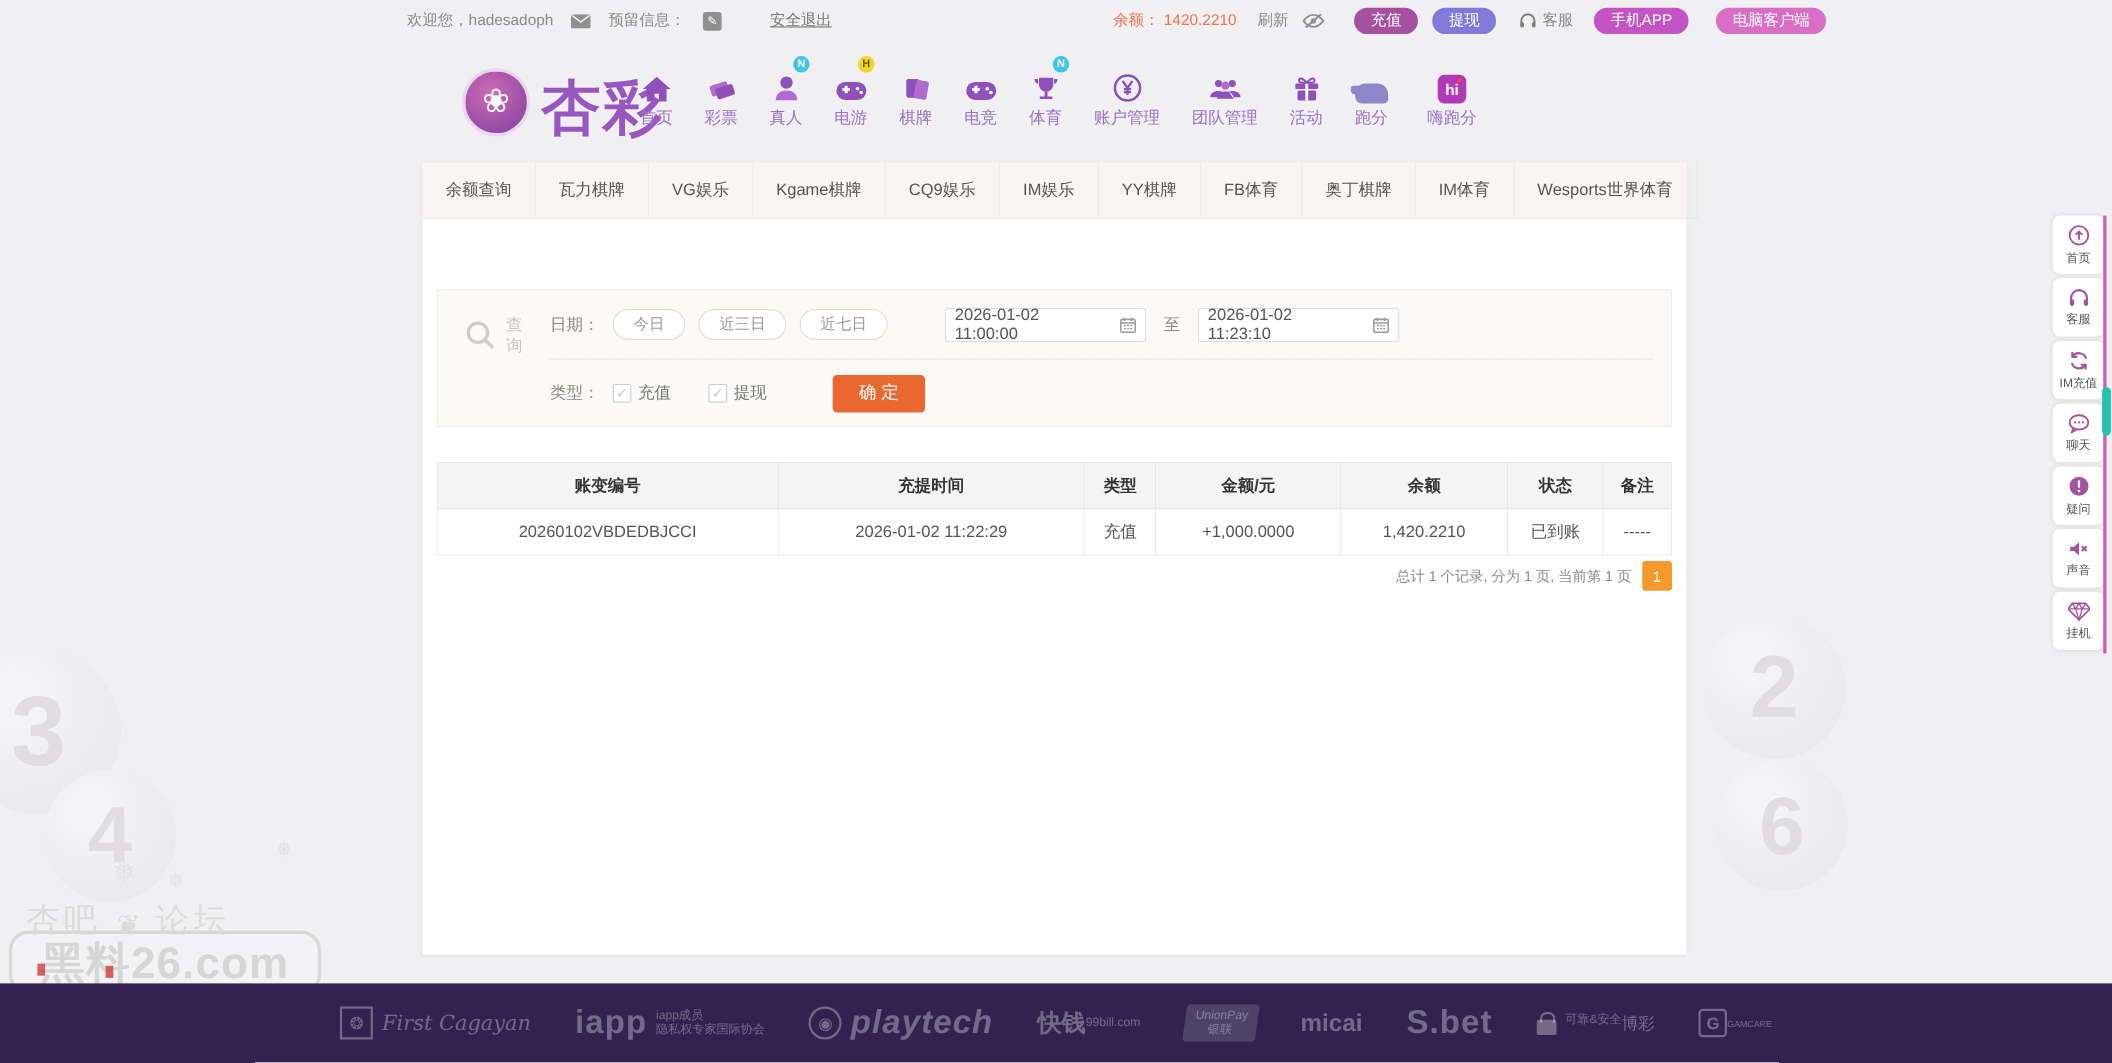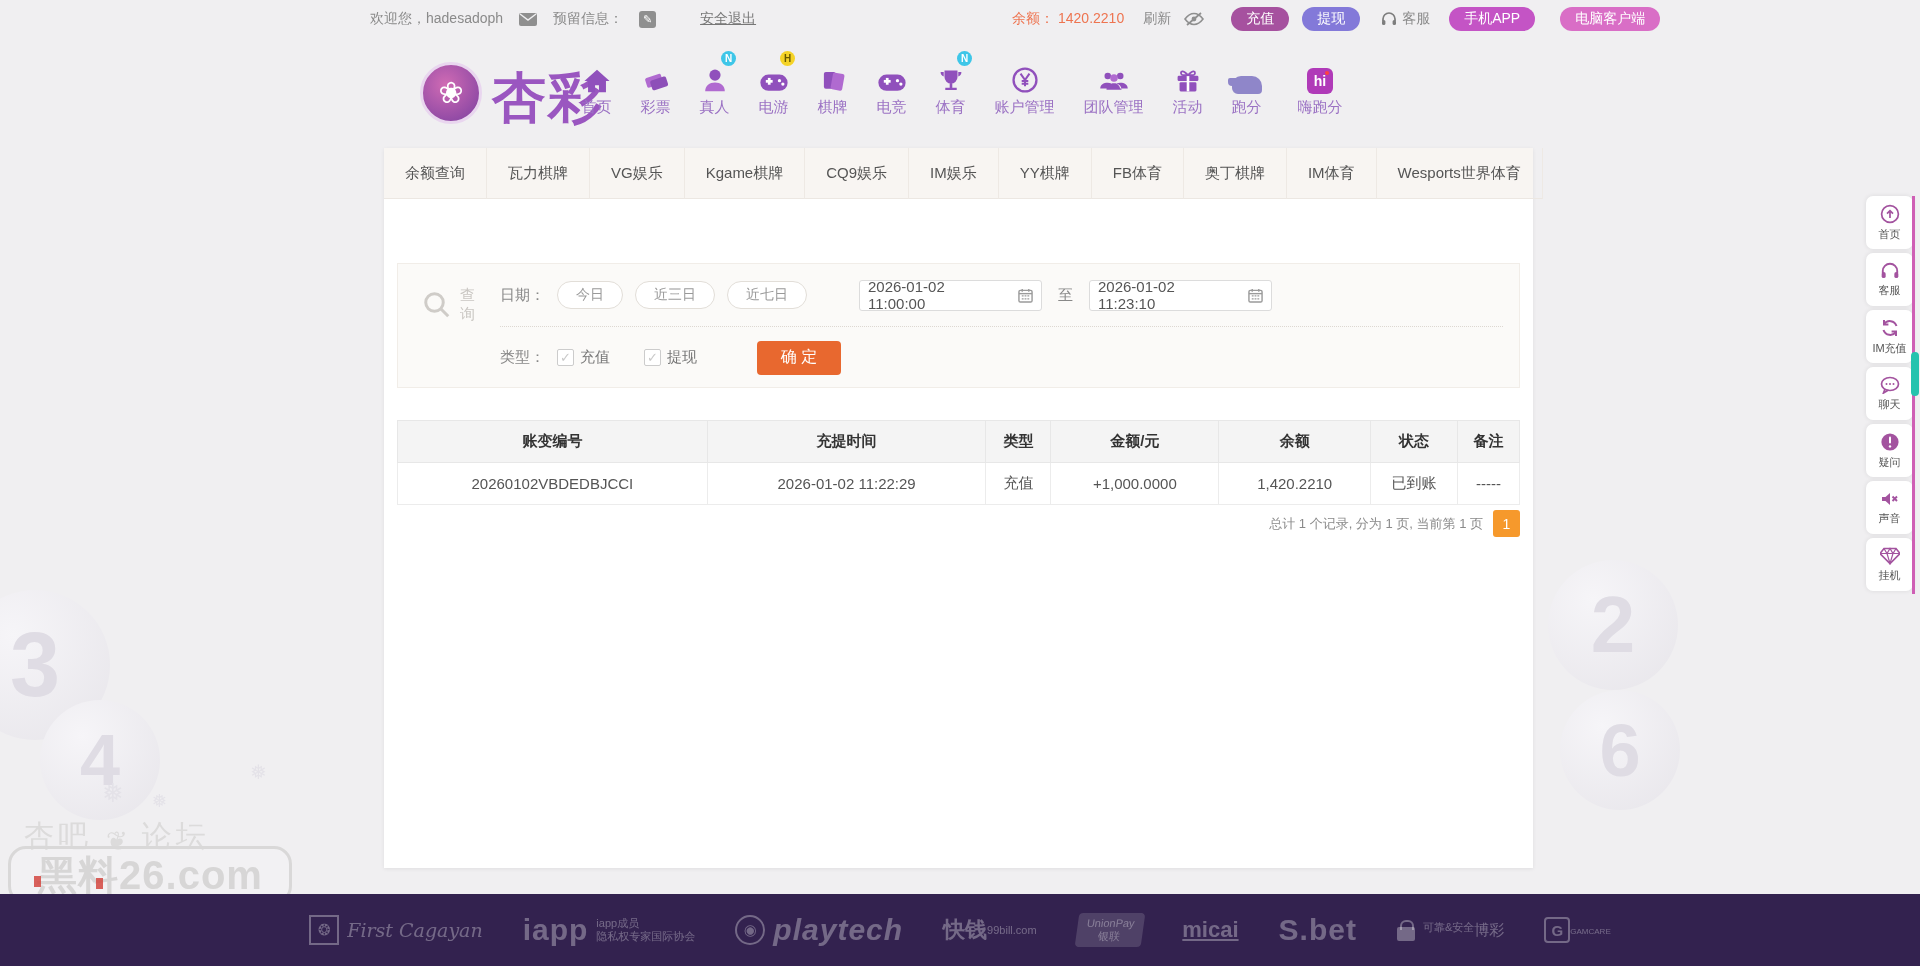--- a/index.html
+++ b/index.html
@@ -495,21 +495,21 @@
         <span class="lg-sub">99bill.com</span>
       </span>
     </div>
     <div class="logo-item">
       <span class="lg-card">
         <div>UnionPay</div>
         <div>银联</div>
       </span>
     </div>
     <div class="logo-item">
-      <span class="lg-md" style="text-decoration:underline;">micai</span>
+      <span class="lg-md" style="">micai</span>
     </div>
     <div class="logo-item">
       <span class="lg-big">S.bet</span>
     </div>
     <div class="logo-item">
       <span class="lock"></span>
       <span class="lg-col" style="align-items:flex-start;">
         <span class="lg-sub">可靠&amp;安全</span>
         <span style="font-size:15px;">博彩</span>
       </span>

